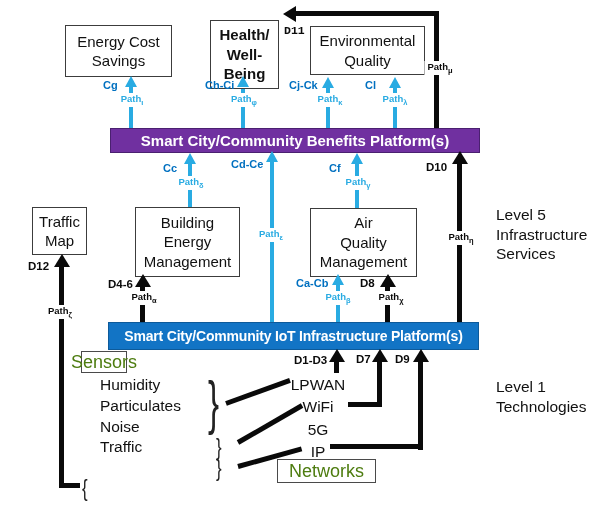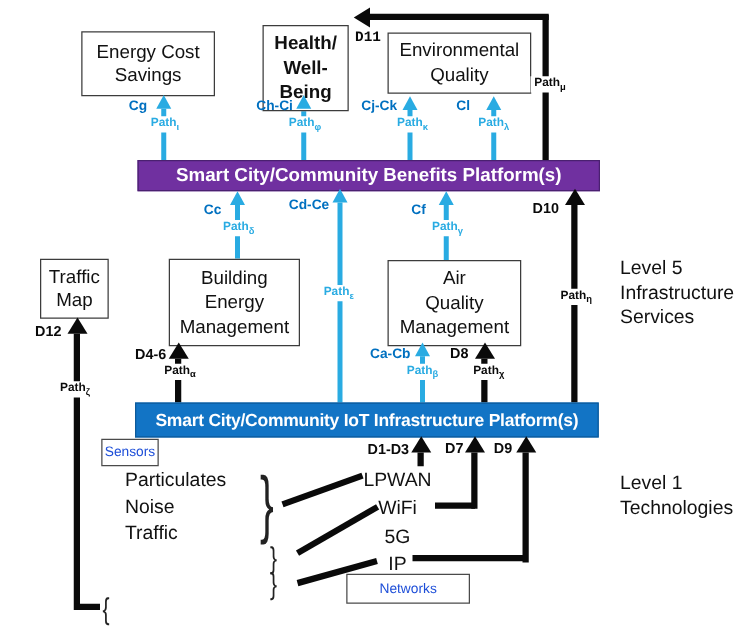--- a/index.html
+++ b/index.html
@@ -8,21 +8,21 @@
     font-family:"Liberation Sans", sans-serif; color:#111; overflow:hidden;
   }
   .box {
     position:absolute; border:1.6px solid #3c3c3c; background:#fff;
     display:flex; align-items:center; justify-content:center; text-align:center;
     white-space:pre-line; font-size:15px; line-height:1.3; color:#111; z-index:2;
   }
   .smallbox {
     position:absolute; border:1.4px solid #4a4a4a; background:#fff;
     display:flex; align-items:center; justify-content:center;
-    font-size:11px; color:#1d4ed8; z-index:3;text-align:center;
+    font-size:18px; color:#4d7c0f; z-index:3;text-align:center;
   }
   .bar {
     position:absolute; display:flex; align-items:center; justify-content:center;
     color:#fff; font-weight:bold; z-index:2; text-align:center;
   }
   .bar.purple { background:#7030A0; border:1px solid #4a2070; font-size:15px; }
   .bar.blue   { background:#1274C5; border:1px solid #0d5a9a; font-size:14px; letter-spacing:-0.2px; }
   .lvl {
     position:absolute; font-size:15.5px; line-height:19.5px; white-space:pre-line; z-index:2;
   }
@@ -165,20 +165,21 @@
   <span class="plabel black" style="left:440px;top:61px;"><span>Path</span><sub>μ</sub></span>
   <span class="plabel black" style="left:461px;top:231px;"><span>Path</span><sub>η</sub></span>
   <span class="plabel black" style="left:60px;top:305px;"><span>Path</span><sub>ζ</sub></span>
   <span class="plabel black" style="left:144px;top:291px;"><span>Path</span><sub>α</sub></span>
   <span class="plabel black" style="left:391px;top:291px;"><span>Path</span><sub>χ</sub></span>
 
   <div class="smallbox" style="left:81px;top:351px;width:44px;height:20px;">Sensors</div>
   <div class="smallbox" style="left:277px;top:459px;width:97px;height:22px;">Networks</div>
 
   <div class="listcol" style="left:100px;top:375px;width:125px;">
+    <div>Humidity</div>
     <div>Particulates</div>
     <div>Noise</div>
     <div>Traffic</div>
   </div>
 
   <div class="netcol" style="left:283px;top:374px;width:70px;">
     <div>LPWAN</div>
     <div>WiFi</div>
     <div>5G</div>
     <div>IP</div>

